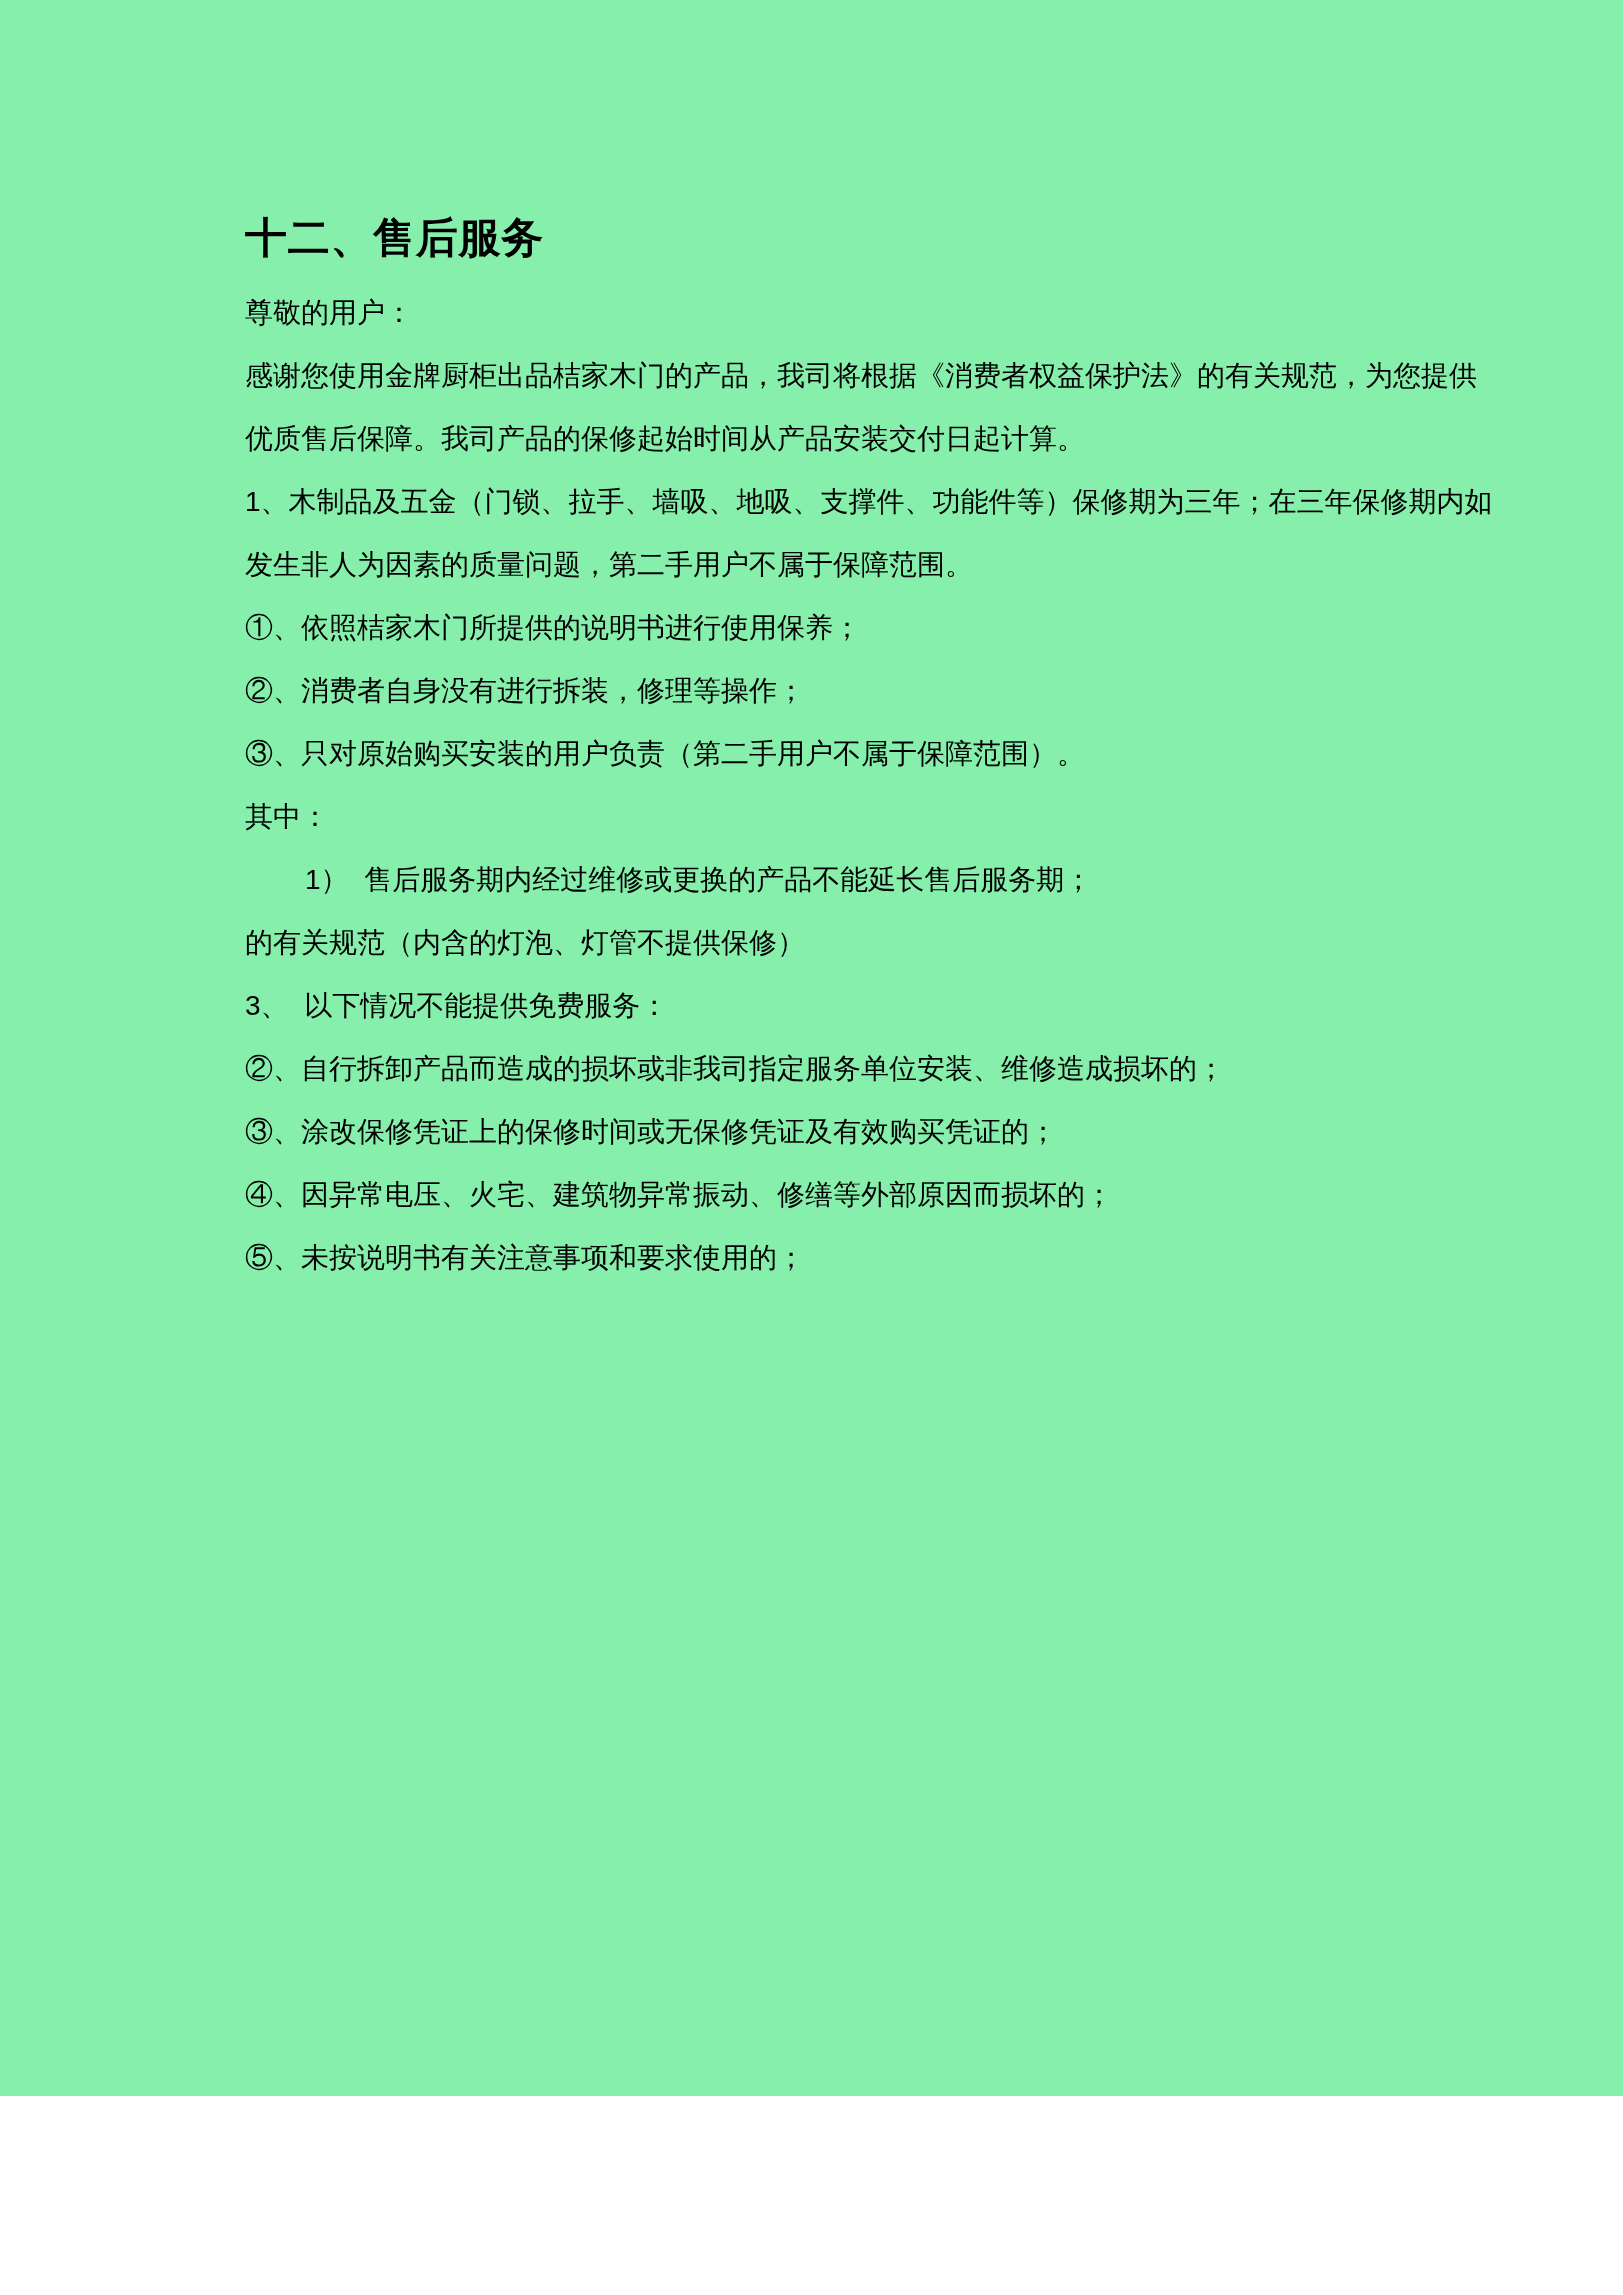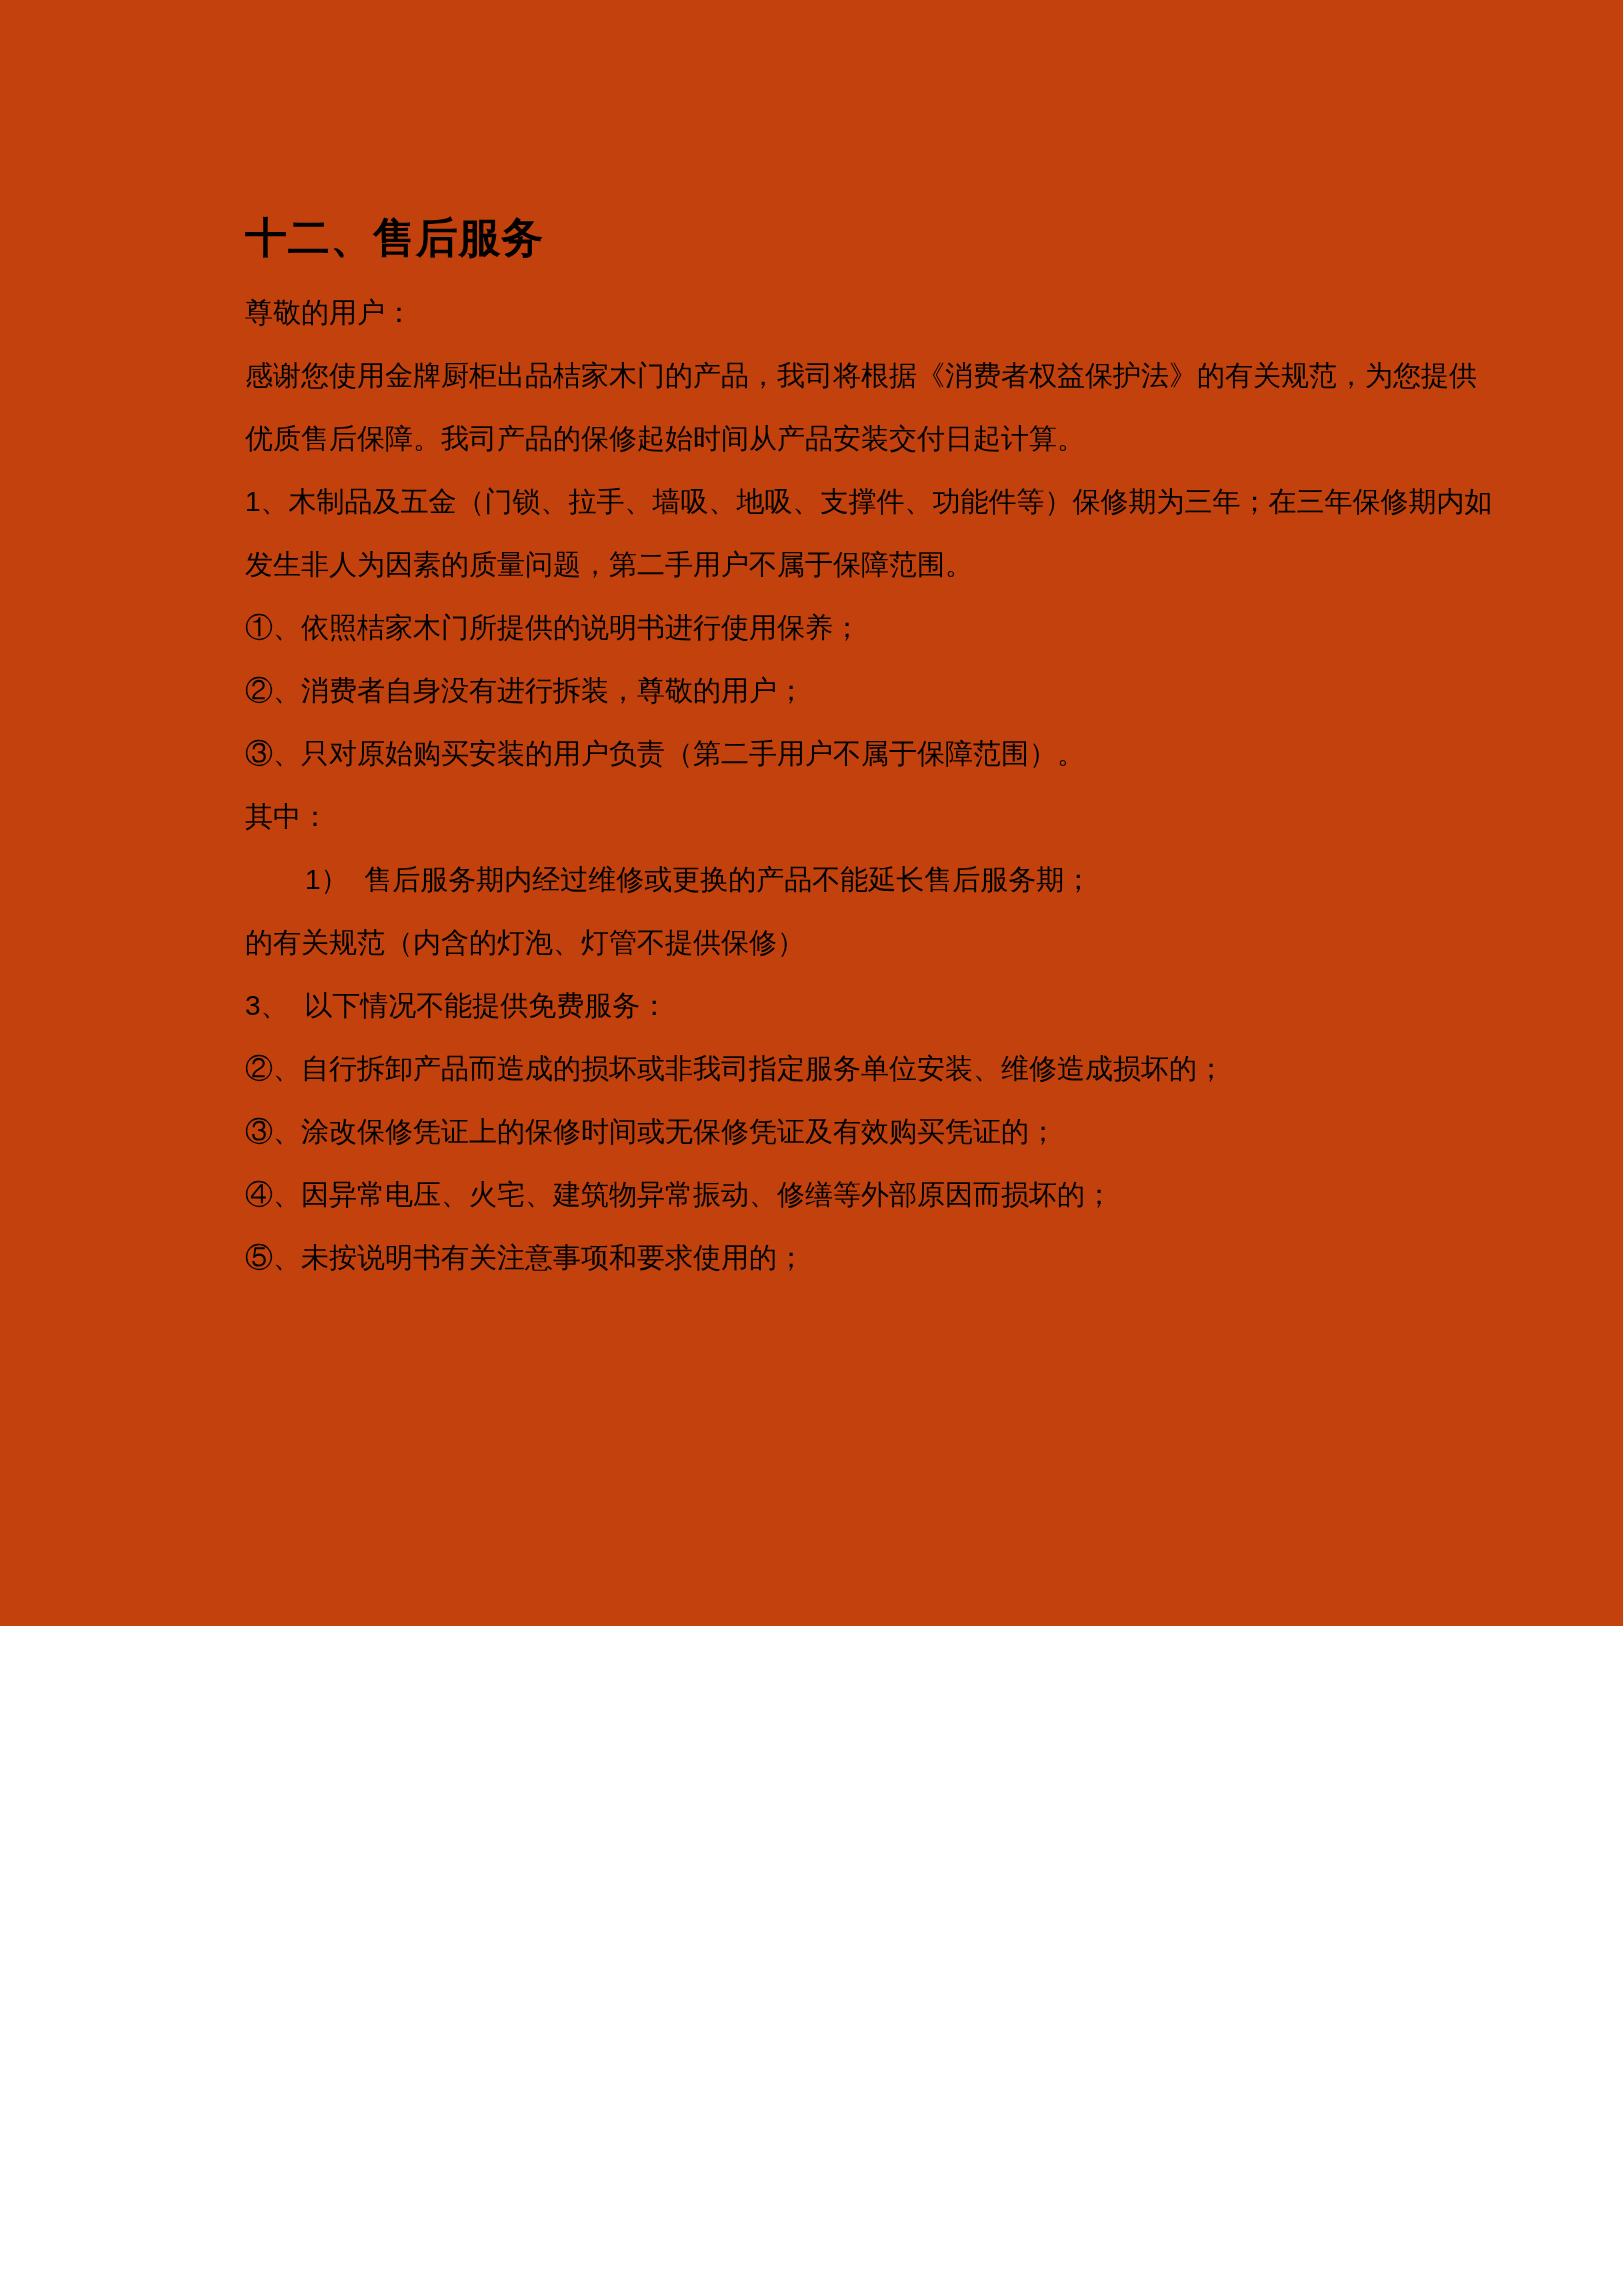--- a/index.html
+++ b/index.html
@@ -6,22 +6,22 @@
     margin: 0;
     padding: 0;
     width: 1623px;
     height: 2295px;
     background: #ffffff;
     overflow: hidden;
   }
   .page {
     position: relative;
     width: 1623px;
-    height: 1626px;
-    background: #c2410c;
+    height: 2096px;
+    background: #86efac;
     color: #000000;
     font-family: "Liberation Sans", sans-serif;
     box-sizing: border-box;
     padding: 217px 111px 0 245px;
   }
   .doc-title {
     margin: 0;
     font-size: 42px;
     line-height: 42px;
     font-weight: bold;
@@ -47,21 +47,21 @@
 
 <div class="page">
   <h1 class="doc-title">十二、售后服务</h1>
   <div class="doc-body">
     <div class="line">尊敬的用户：</div>
     <div class="line">感谢您使用金牌厨柜出品桔家木门的产品，我司将根据《消费者权益保护法》的有关规范，为您提供</div>
     <div class="line">优质售后保障。我司产品的保修起始时间从产品安装交付日起计算。</div>
     <div class="line">1、木制品及五金（门锁、拉手、墙吸、地吸、支撑件、功能件等）保修期为三年；在三年保修期内如</div>
     <div class="line">发生非人为因素的质量问题，第二手用户不属于保障范围。</div>
     <div class="line">①、依照桔家木门所提供的说明书进行使用保养；</div>
-    <div class="line">②、消费者自身没有进行拆装，尊敬的用户；</div>
+    <div class="line">②、消费者自身没有进行拆装，修理等操作；</div>
     <div class="line">③、只对原始购买安装的用户负责（第二手用户不属于保障范围）。</div>
     <div class="line">其中：</div>
     <div class="line indent">1）  售后服务期内经过维修或更换的产品不能延长售后服务期；</div>
     <div class="line">的有关规范（内含的灯泡、灯管不提供保修）</div>
     <div class="line">3、  以下情况不能提供免费服务：</div>
     <div class="line">②、自行拆卸产品而造成的损坏或非我司指定服务单位安装、维修造成损坏的；</div>
     <div class="line">③、涂改保修凭证上的保修时间或无保修凭证及有效购买凭证的；</div>
     <div class="line">④、因异常电压、火宅、建筑物异常振动、修缮等外部原因而损坏的；</div>
     <div class="line">⑤、未按说明书有关注意事项和要求使用的；</div>
   </div>

